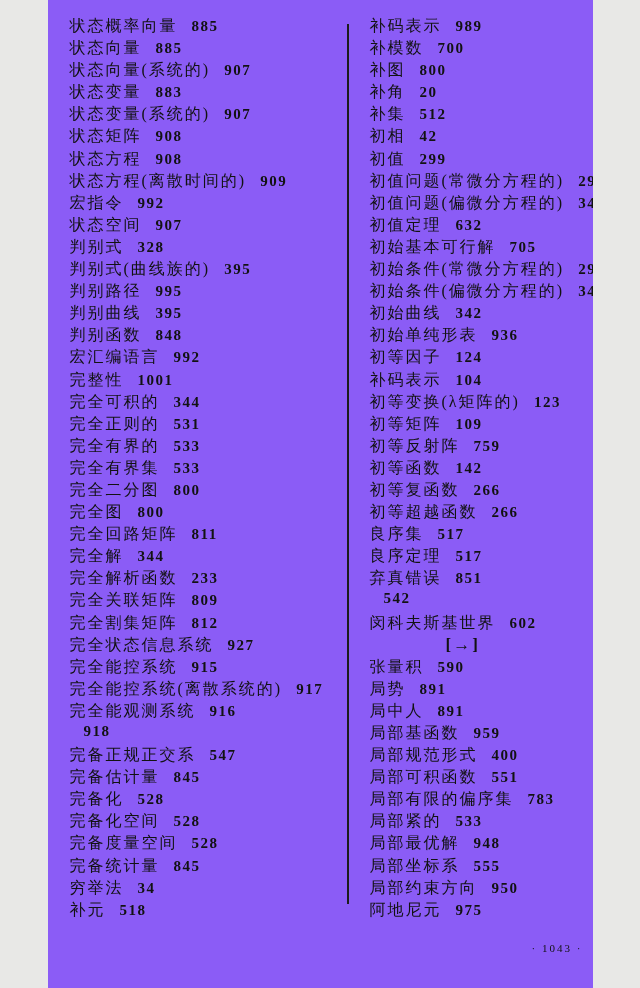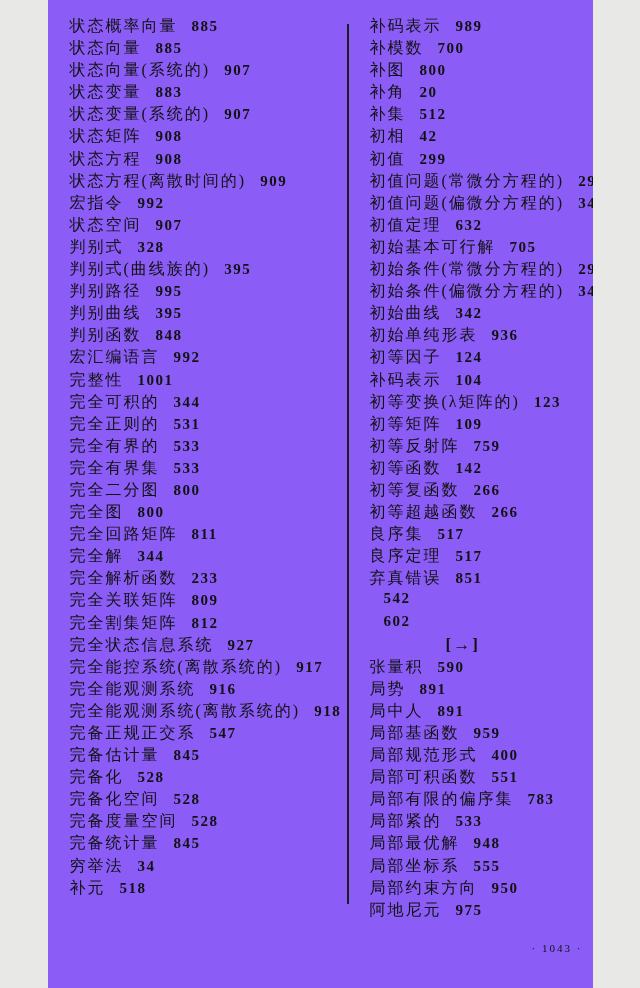--- a/index.html
+++ b/index.html
@@ -184,29 +184,32 @@
       </div>
       <div class="row">
         <span class="term">完全割集矩阵</span>
         <span class="pagenum">812</span>
       </div>
       <div class="row">
         <span class="term">完全状态信息系统</span>
         <span class="pagenum">927</span>
       </div>
       <div class="row">
+        <span class="term">完全能控系统</span>
+        <span class="pagenum">915</span>
+      </div>
+      <div class="row">
         <span class="term">完全能控系统(离散系统的)</span>
         <span class="pagenum">917</span>
       </div>
       <div class="row">
         <span class="term">完全能观测系统</span>
         <span class="pagenum">916</span>
       </div>
       <div class="row">
-        <span class="term">完全能观测系统(离散系统的)</span>
         <span class="pagenum">918</span>
       </div>
       <div class="row">
         <span class="term">完备正规正交系</span>
         <span class="pagenum">547</span>
       </div>
       <div class="row">
         <span class="term">完备估计量</span>
         <span class="pagenum">845</span>
       </div>
@@ -341,20 +344,21 @@
           <span class="pagenum">517</span>
         </div>
         <div class="row">
           <span class="term">弃真错误</span>
           <span class="pagenum">851</span>
         </div>
         <div class="row">
           <span class="pagenum">542</span>
         </div>
         <div class="row">
+          <span class="term">闵科夫斯基世界</span>
           <span class="pagenum">602</span>
         </div>
       </div>
     <div class="separator-row">
       <span>[→]</span>
     </div>
     <div id="right-bottom">
         <div class="row">
           <span class="term">张量积</span>
           <span class="pagenum">590</span>

